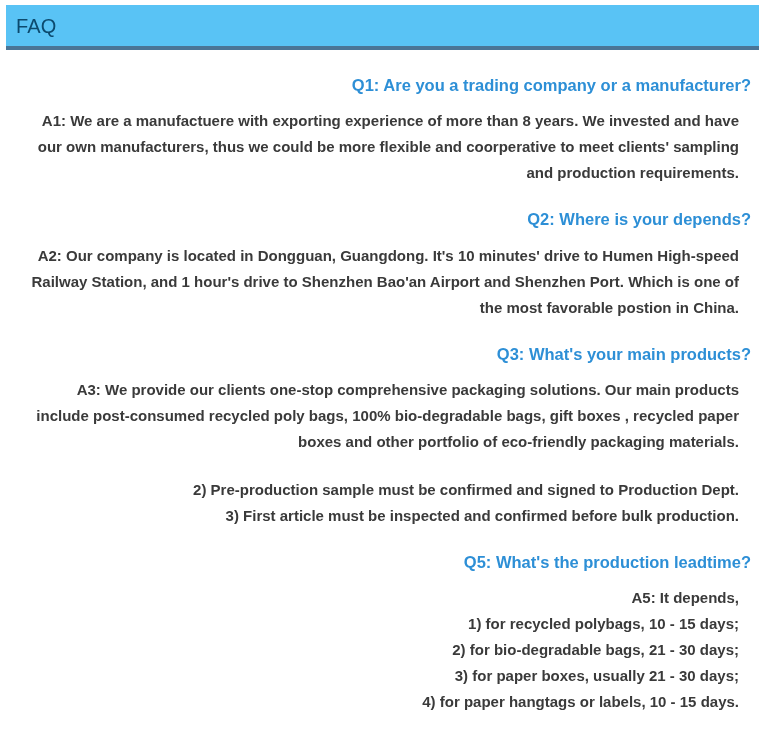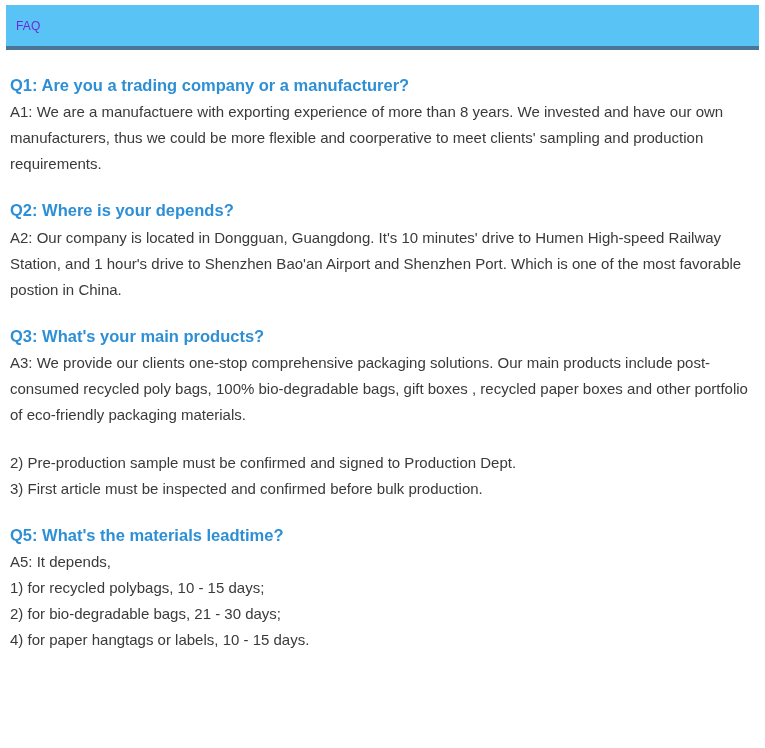--- a/index.html
+++ b/index.html
@@ -29,30 +29,31 @@
     margin: 0 6px 0 6px;
     height: 45px;
     background: #59c3f5;
     border-bottom: 4px solid #4a7596;
     box-sizing: border-box;
     display: flex;
     align-items: center;
     padding-left: 10px;
   }
   .faq-banner-title {
-    font-size: 12px;
-    color: #6d28d9;
+    font-size: 20px;
+    color: #0c4a6e;
     letter-spacing: 0.2px;
     line-height: 1;
     font-weight: 400;
   }
 
   
   .content {
     padding: 0 14px 0 10px;
+    text-align: right;
   }
 
   .qa-block {
     margin-top: 22px;
   }
   .qa-block:first-child {
     margin-top: 24px;
   }
 
   .qa-question {
@@ -60,22 +61,23 @@
     font-weight: bold;
     color: #2d8fd6;
     line-height: 1.35;
     margin: 0 0 3px 0;
   }
 
   .qa-answer {
     font-size: 15px;
     color: #3a3a3a;
     line-height: 26px;
-    margin: 0;
+    margin: 12px;
     max-width: 742px;
+    font-weight: bold;
   }
 
   .qa-line {
     display: block;
     font-size: 15px;
     color: #3a3a3a;
     line-height: 26px;
   }
 </style>
 </head>
@@ -105,23 +107,24 @@
     </div>
 
     <div class="qa-block">
       <div class="qa-answer">
         <span class="qa-line">2) Pre-production sample must be confirmed and signed to Production Dept.</span>
         <span class="qa-line">3) First article must be inspected and confirmed before bulk production.</span>
       </div>
     </div>
 
     <div class="qa-block">
-      <p class="qa-question">Q5: What's the materials leadtime?</p>
+      <p class="qa-question">Q5: What's the production leadtime?</p>
       <div class="qa-answer">
         <span class="qa-line">A5: It depends,</span>
         <span class="qa-line">1) for recycled polybags, 10 - 15 days;</span>
         <span class="qa-line">2) for bio-degradable bags, 21 - 30 days;</span>
+        <span class="qa-line">3) for paper boxes, usually 21 - 30 days;</span>
         <span class="qa-line">4) for paper hangtags or labels, 10 - 15 days.</span>
       </div>
     </div>
 
   </div>
 </div>
 
 </body></html>

